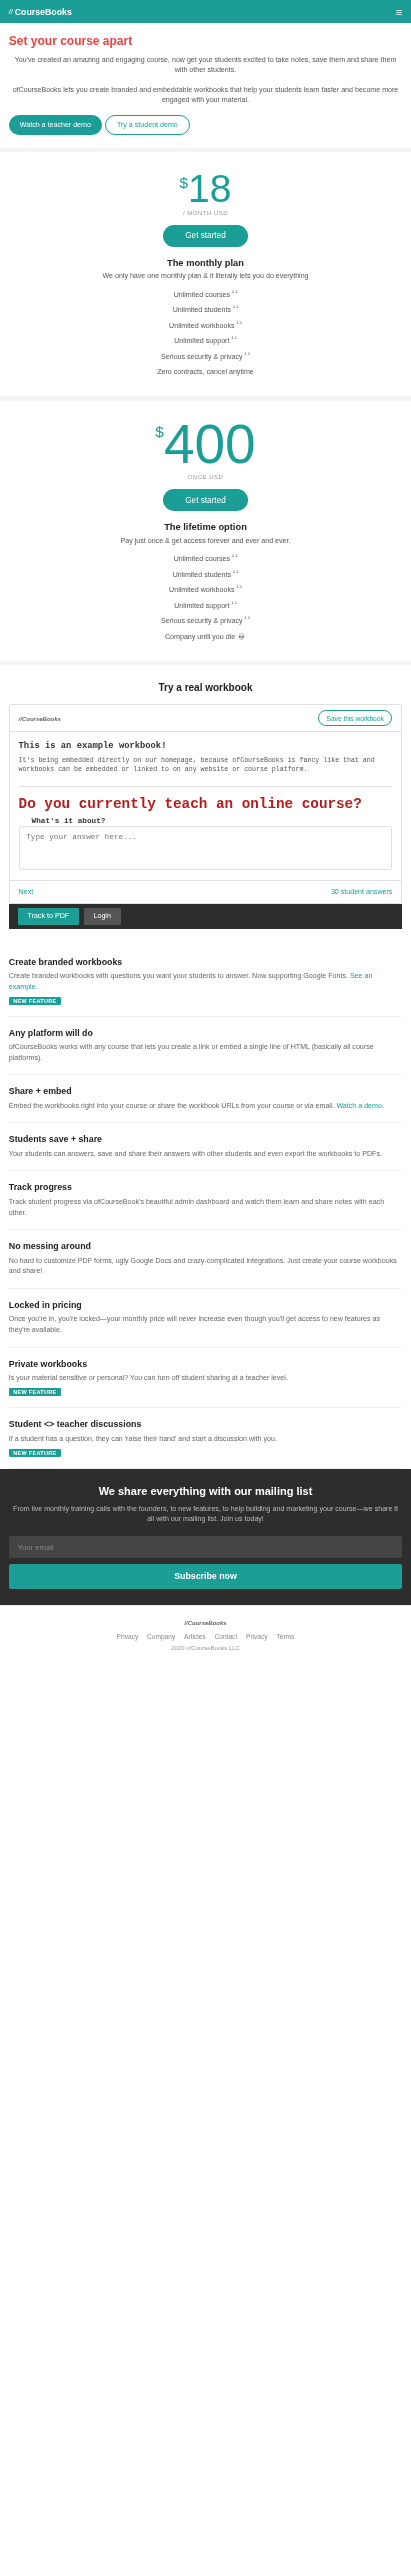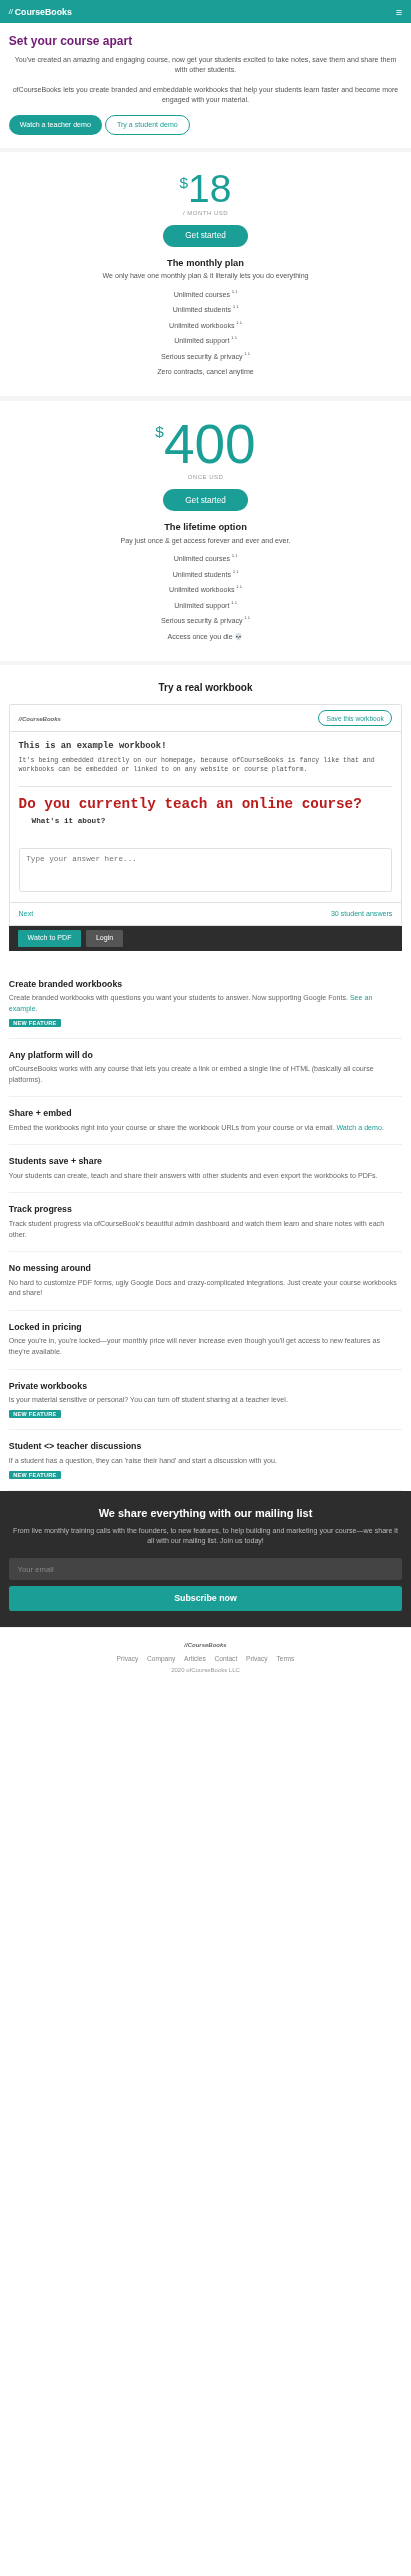--- a/index.html
+++ b/index.html
@@ -6,21 +6,21 @@
     body { font-family: -apple-system, BlinkMacSystemFont, 'Segoe UI', sans-serif; background: #fff; color: #333; max-width: 411px; margin: 0 auto; font-size: 7.7px; }
 
     
     .header { background: #1a9e96; display: flex; justify-content: space-between; align-items: center; padding: 5.5px 8.8px; }
     .logo { color: #fff; font-size: 8.8px; font-weight: bold; display: flex; align-items: center; gap: 2.2px; }
     .logo-icon { font-style: italic; font-size: 6.6px; color: rgba(255,255,255,0.8); }
     .hamburger { color: #fff; font-size: 11px; cursor: pointer; }
 
     
     .hero { padding: 11px 8.8px 13px; background: #fff; }
-    .hero h1 { color: #701a75; font-size: 12px; font-weight: 700; margin-bottom: 6.6px; }
+    .hero h1 { color: #ef4444; font-size: 12px; font-weight: 700; margin-bottom: 6.6px; }
     .hero p { font-size: 7.1px; color: #555; line-height: 1.5; margin-bottom: 8.8px; text-align: center; }
     .hero-buttons { display: flex; gap: 3px; flex-wrap: wrap; }
     .btn-teal { background: #1a9e96; color: #fff; border: none; border-radius: 13.7px; padding: 5.5px 11px; font-size: 7.1px; cursor: pointer; white-space: nowrap; }
     .btn-outline { background: #fff; color: #1a9e96; border: 1.1px solid #1a9e96; border-radius: 13.7px; padding: 5px 11px; font-size: 7.1px; cursor: pointer; white-space: nowrap; }
 
     
     .divider-light { height: 4.4px; background: #f5f5f5; }
 
     
     .pricing { padding: 16.4px 8.8px; text-align: center; }
@@ -45,21 +45,21 @@
     .workbook-embed { border: 0.5px solid #e0e0e0; border-radius: 2.2px; overflow: hidden; }
     .workbook-embed-header { background: #fff; padding: 5.5px 8.8px; border-bottom: 0.5px solid #e0e0e0; display: flex; justify-content: space-between; align-items: center; }
     .workbook-logo { font-size: 8.2px; font-weight: bold; color: #333; }
     .workbook-logo span { font-style: italic; font-size: 6px; color: #666; }
     .save-btn { border: 0.5px solid #1a9e96; color: #1a9e96; background: #fff; border-radius: 11px; padding: 3.3px 7.7px; font-size: 6.6px; cursor: pointer; }
     .workbook-content { padding: 8.8px; text-align: left; font-family: Liberation Mono, monospace; }
     .workbook-content h3 { font-size: 8.8px; font-weight: 700; margin-bottom: 4.4px; }
     .workbook-desc { font-size: 6.6px; color: #555; line-height: 1.5; margin-bottom: 11px; }
     .question-section { border-top: 0.5px solid #e0e0e0; padding-top: 8.8px; }
     .question-main { font-size: 14.3px; font-weight: 700; color: #b91c1c; line-height: 1.2; margin-bottom: 3.3px; }
-    .question-sub { font-size: 7.7px; font-weight: 600; color: #333; margin-bottom: 23px; padding-left: 13px; }
+    .question-sub { font-size: 7.7px; font-weight: 600; color: #333; margin-bottom: 1px; padding-left: 13px; }
     .answer-textarea { width: 100%; border: 0.5px solid #e0e0e0; border-radius: 2.2px; padding: 6.6px; font-size: 7.7px; color: #aaa; min-height: 44px; resize: none; font-family: inherit; }
     .workbook-nav { display: flex; justify-content: space-between; padding: 6.6px 8.8px; background: #fff; border-top: 0.5px solid #e0e0e0; }
     .nav-link { color: #1a9e96; font-size: 7.1px; cursor: pointer; text-decoration: none; }
     .student-answers { color: #1a9e96; font-size: 7.1px; }
 
     
     .action-bar { background: #2d2d2d; display: flex; align-items: center; padding: 4.4px 8.8px; gap: 4.4px; }
     .btn-export { background: #1a9e96; color: #fff; border: none; padding: 4.4px 10px; font-size: 7.1px; border-radius: 1.1px; cursor: pointer; }
     .btn-login { background: #555; color: #fff; border: none; padding: 4.4px 10px; font-size: 7.1px; border-radius: 1.1px; cursor: pointer; }
 
@@ -138,21 +138,21 @@
   <div class="price-sub">ONCE USD</div>
   <button class="btn-get-started">Get started</button>
   <div class="plan-title">The lifetime option</div>
   <div class="plan-subtitle">Pay just once &amp; get access forever and ever and ever.</div>
   <ul class="plan-features">
     <li>Unlimited courses <sup>¹</sup></li>
     <li>Unlimited students <sup>¹</sup></li>
     <li>Unlimited workbooks <sup>¹</sup></li>
     <li>Unlimited support <sup>¹</sup></li>
     <li>Serious security &amp; privacy <sup>¹</sup></li>
-    <li style="list-style:none;">Access once you die 💀</li>
+    <li style="list-style:none;">Company until you die 💀</li>
   </ul>
 </section>
 
 <div class="divider-light"></div>
 
 <section class="workbook-demo">
   <h2>Try a real workbook</h2>
   <div class="workbook-embed">
     <div class="workbook-embed-header">
       <div class="workbook-logo">
@@ -168,21 +168,21 @@
         <div class="question-sub">What's it about?</div>
         <textarea class="answer-textarea" placeholder="Type your answer here..." style=""></textarea>
       </div>
     </div>
     <div class="workbook-nav">
       <a class="nav-link">Next</a>
       <span class="student-answers">30 student answers</span>
     </div>
   </div>
   <div class="action-bar">
-    <button class="btn-export">Watch to PDF</button>
+    <button class="btn-export">Track to PDF</button>
     <button class="btn-login">Login</button>
   </div>
 </section>
 
 <div class="features">
 
   <div class="feature">
     <h3>Create branded workbooks</h3>
     <p>Create branded workbooks with questions you want your students to answer. Now supporting Google Fonts. <a>See an example</a>.</p>
     <span class="badge-new">NEW FEATURE</span>
@@ -193,21 +193,21 @@
     <p>ofCourseBooks works with any course that lets you create a link or embed a single line of HTML (basically all course platforms).</p>
   </div>
 
   <div class="feature">
     <h3>Share + embed</h3>
     <p>Embed the workbooks right into your course or share the workbook URLs from your course or via email. <a>Watch a demo</a>.</p>
   </div>
 
   <div class="feature">
     <h3>Students save + share</h3>
-    <p>Your students can create, teach and share their answers with other students and even export the workbooks to PDFs.</p>
+    <p>Your students can answers, save and share their answers with other students and even export the workbooks to PDFs.</p>
   </div>
 
   <div class="feature">
     <h3>Track progress</h3>
     <p>Track student progress via ofCourseBook's beautiful admin dashboard and watch them learn and share notes with each other.</p>
   </div>
 
   <div class="feature">
     <h3>No messing around</h3>
     <p>No hard to customize PDF forms, ugly Google Docs and crazy-complicated integrations. Just create your course workbooks and share!</p>

